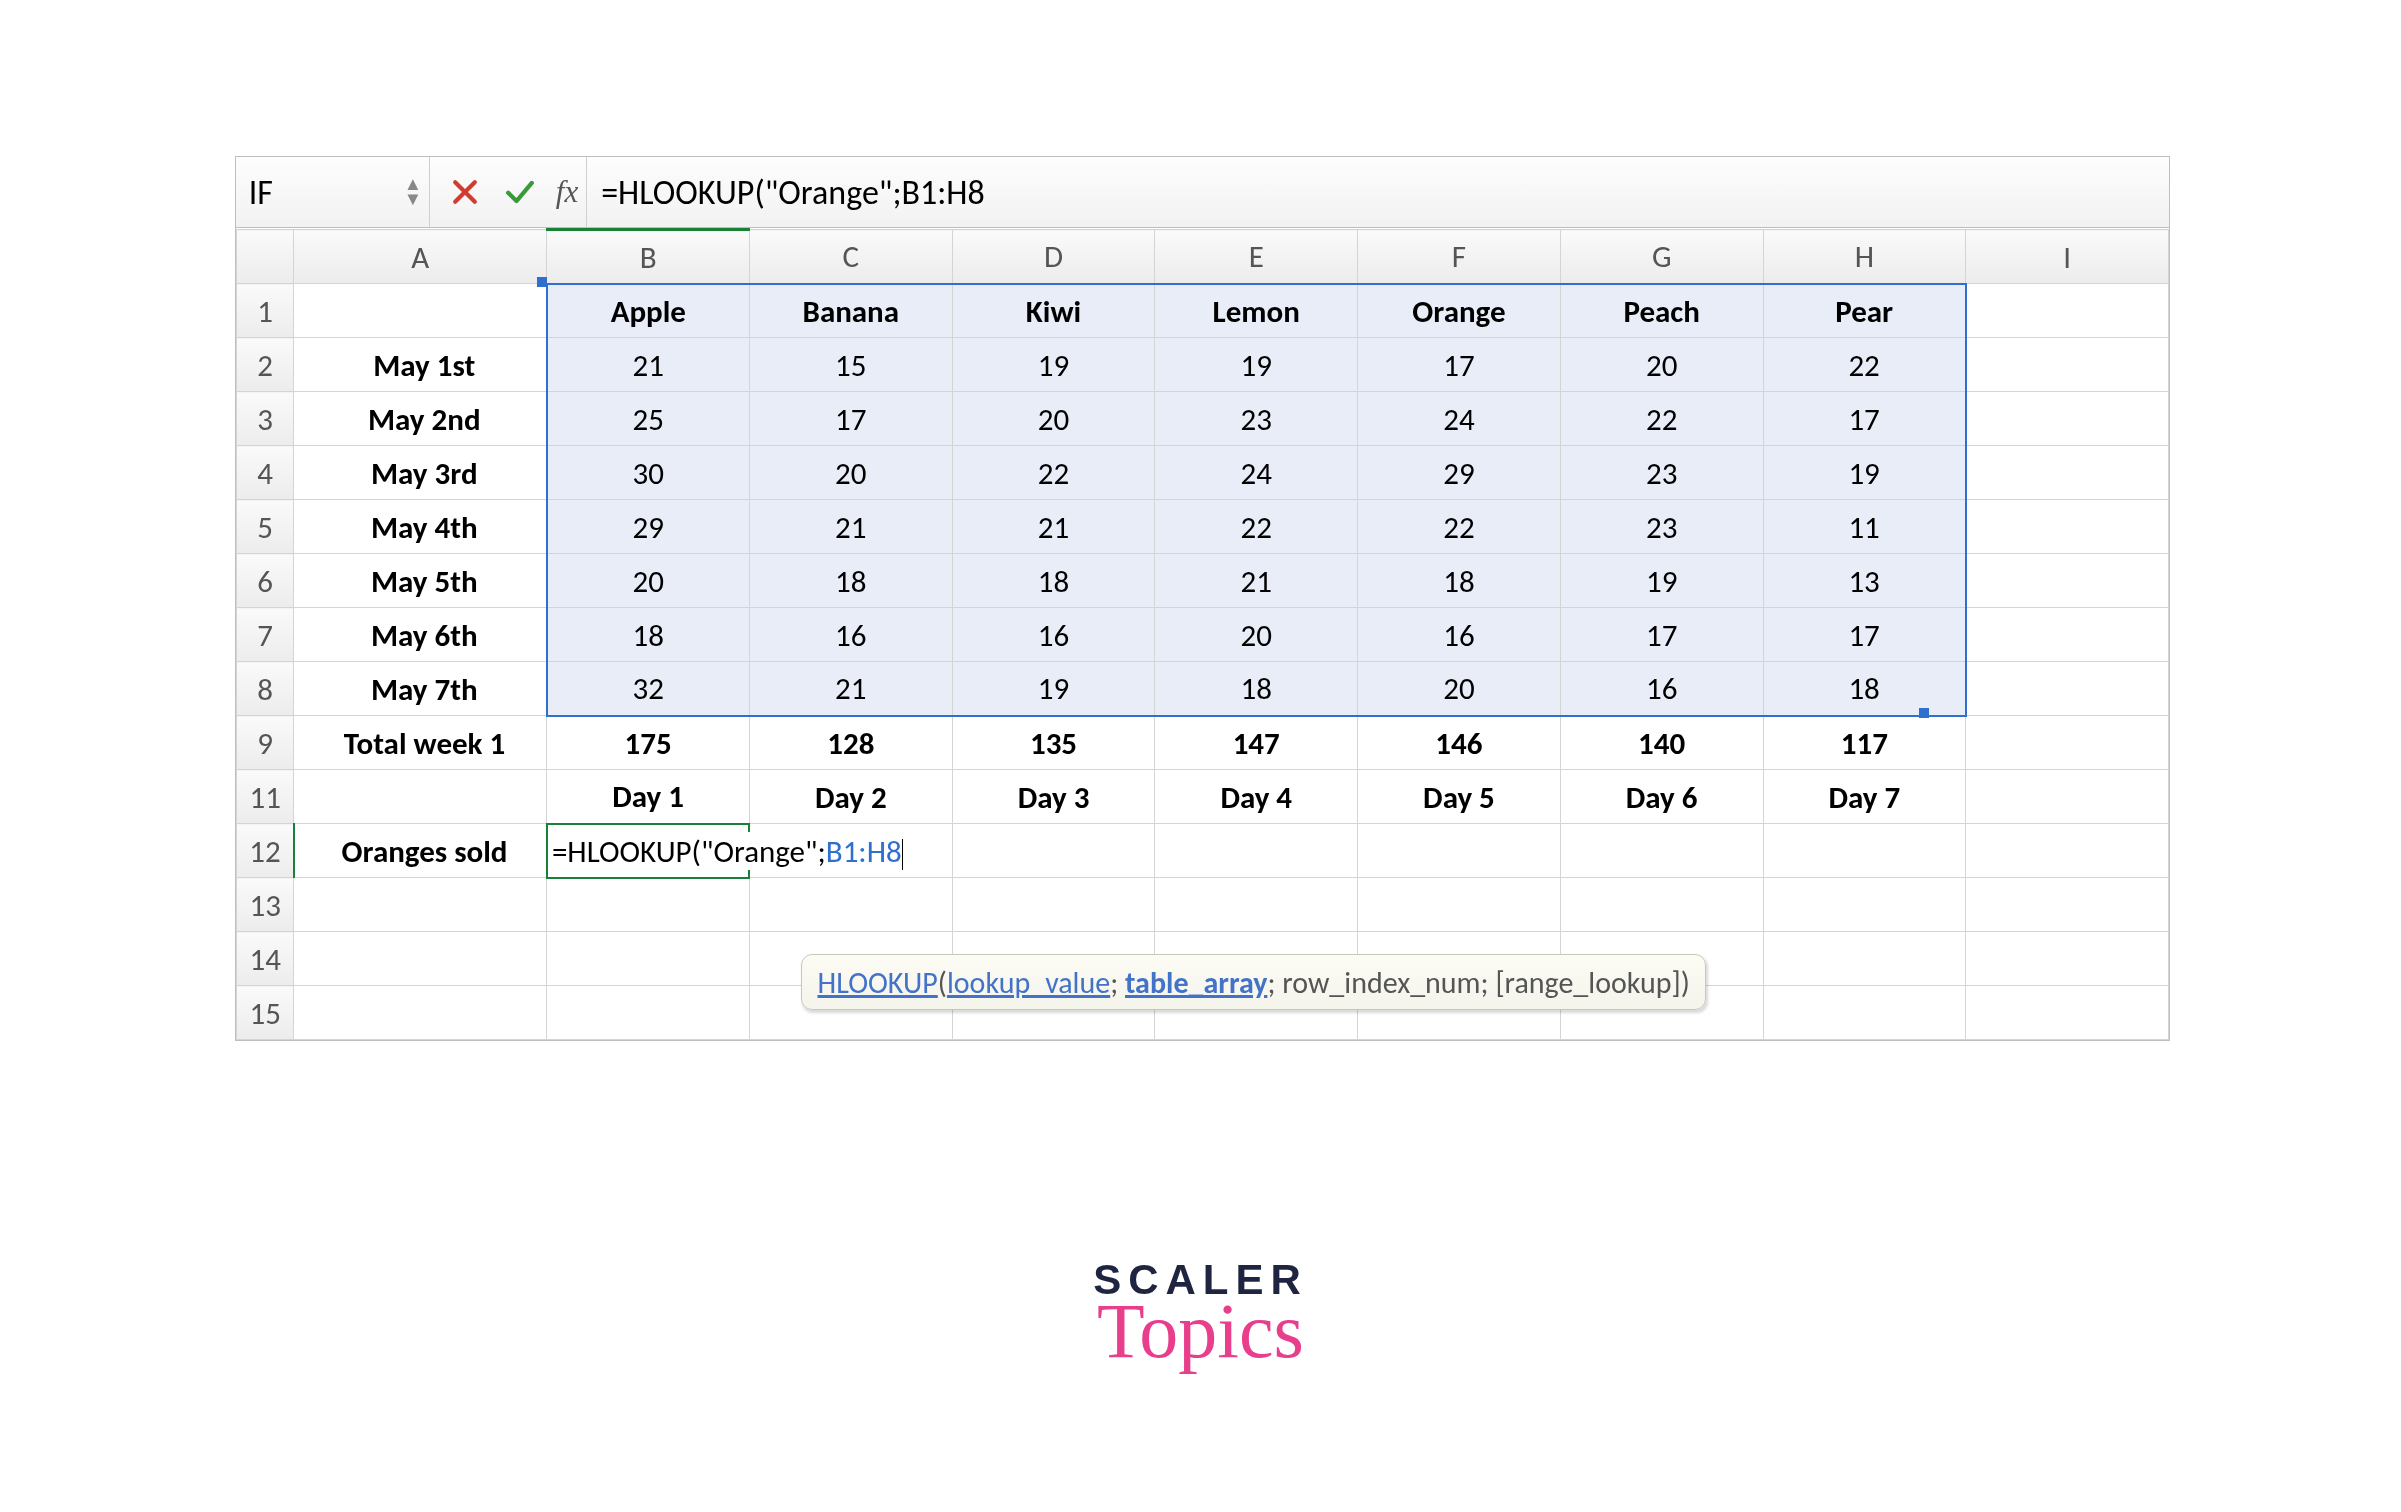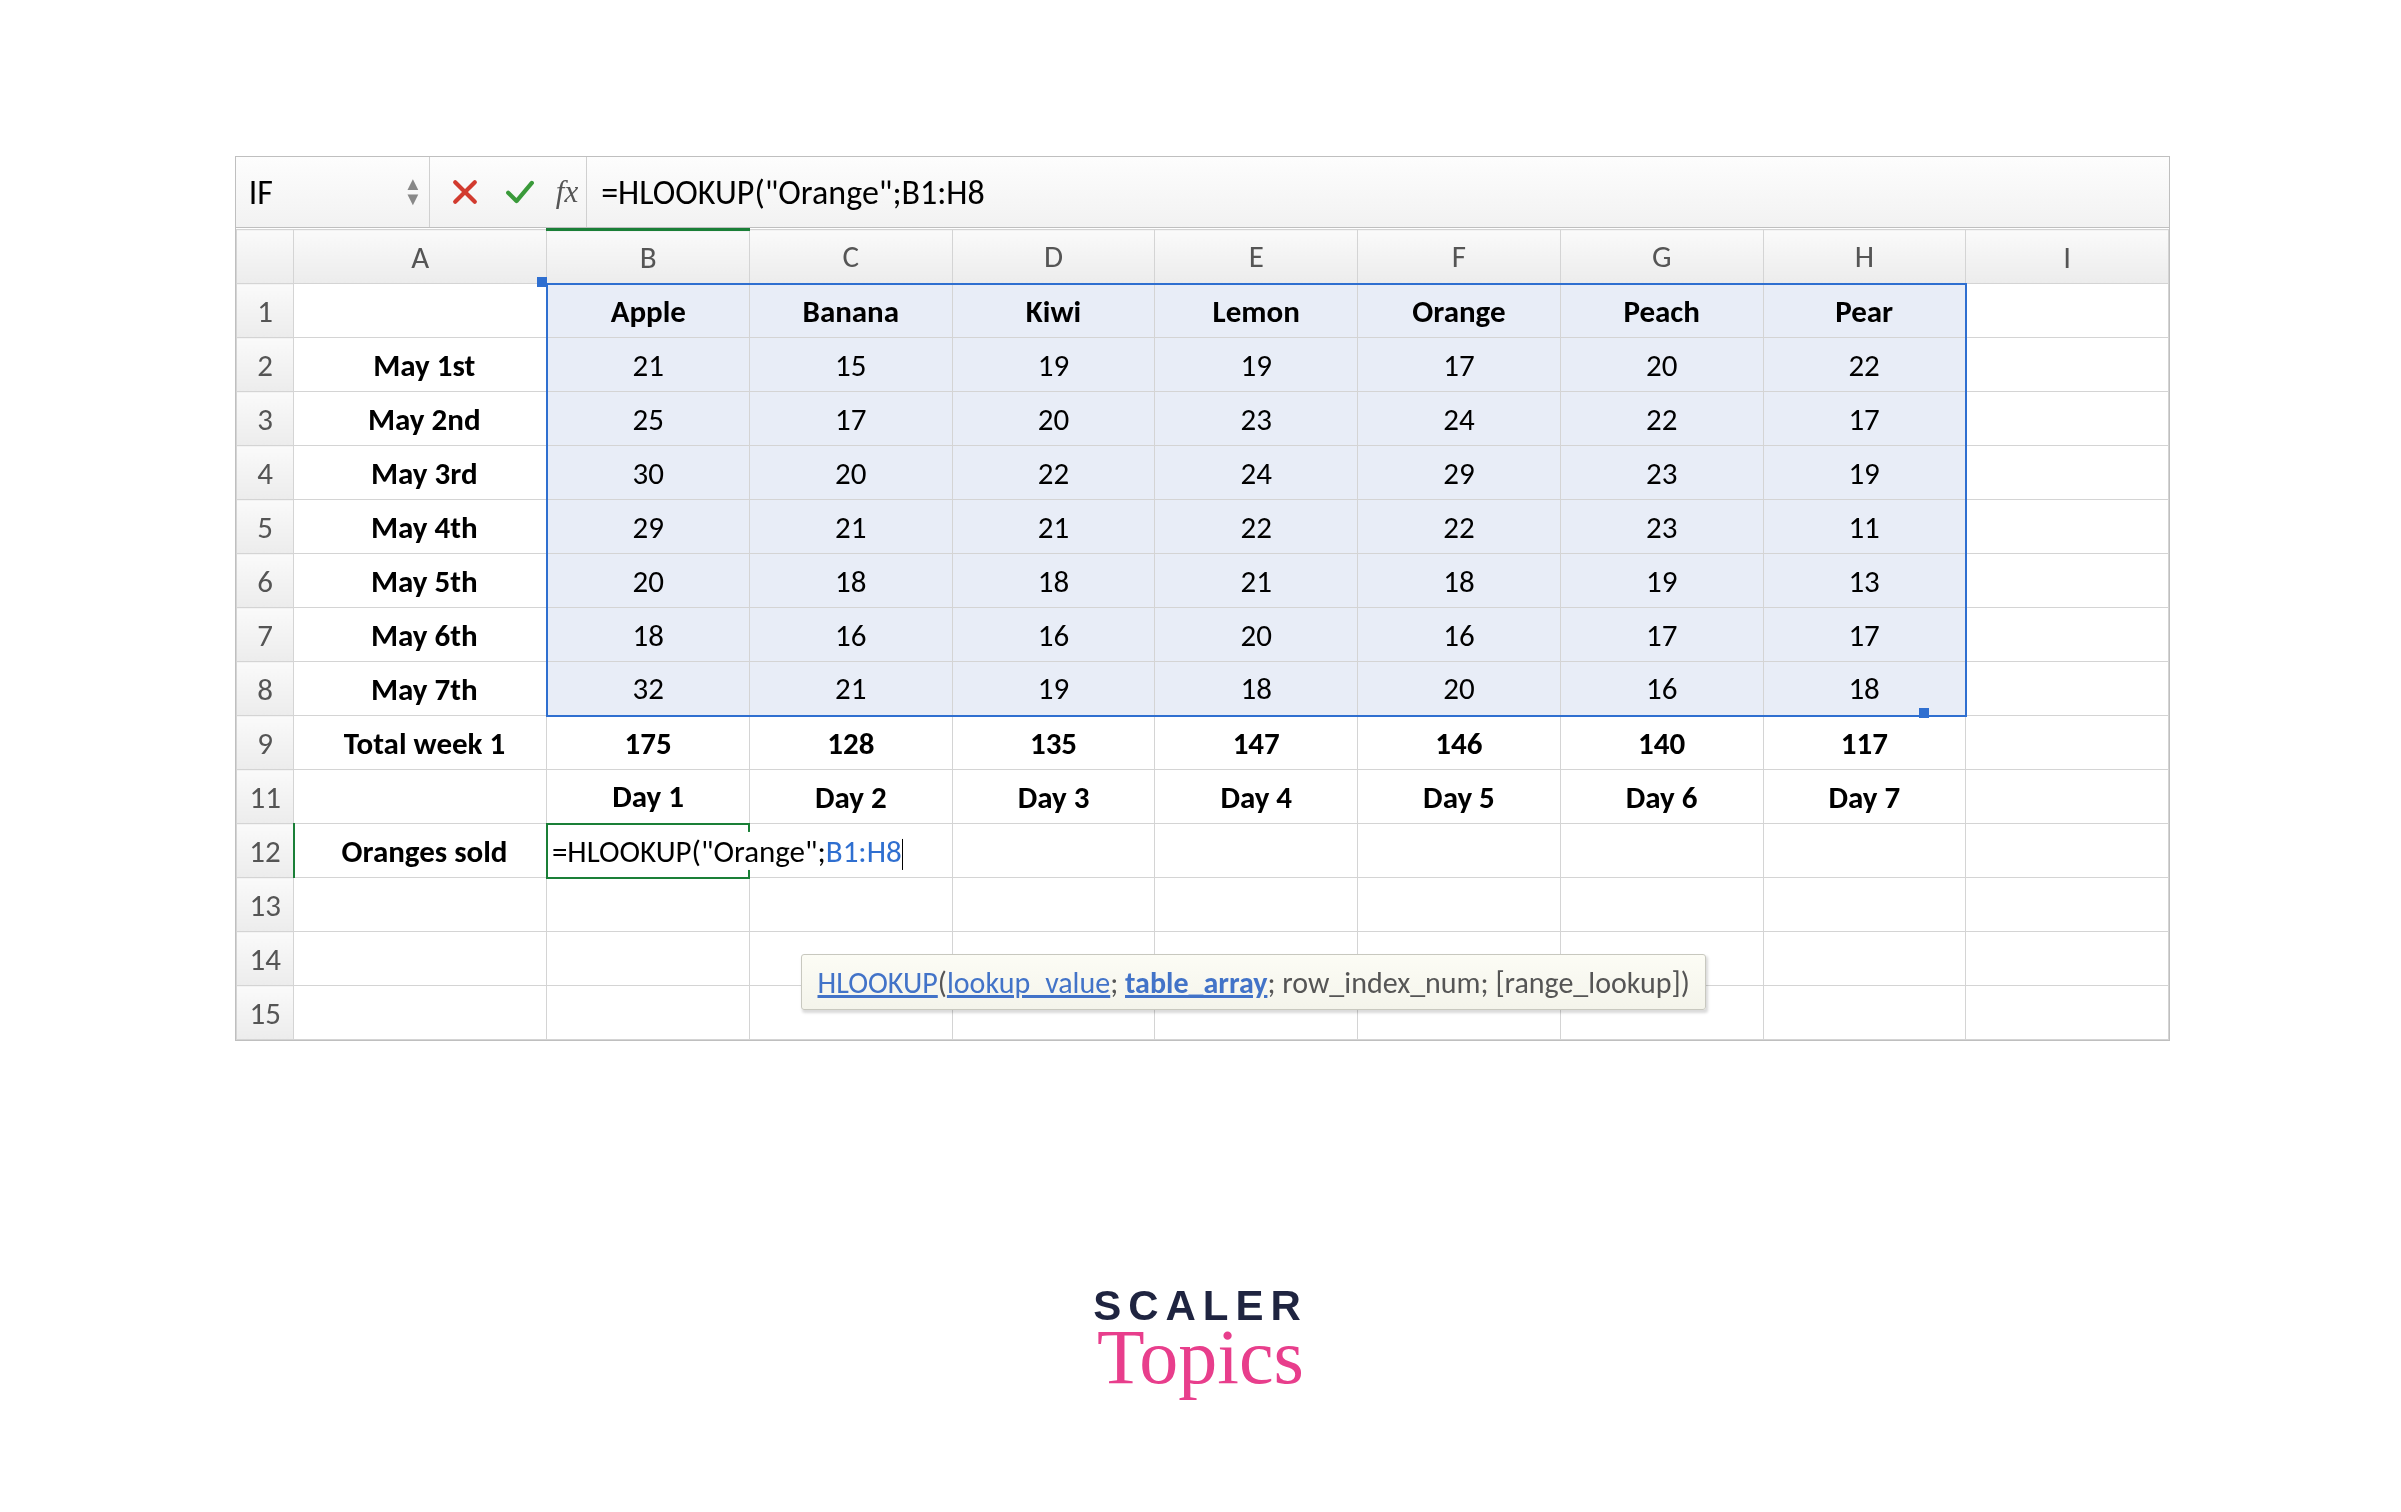--- a/index.html
+++ b/index.html
@@ -123,35 +123,35 @@
     font-size:31px;
     z-index:3;
   }
   .blue-ref { color: #2f6fd0; }
   .tooltip {
     position: absolute;
     left: 565px;
     top: 726px;
     background: linear-gradient(#fcfcf5,#f4f4eb);
     border: 1.4px solid #c8c8bf;
-    border-radius: 3px;
+    border-radius: 11px;
     padding: 8.5px 15.5px;
     font-size: 30px;
     color:#555;
     box-shadow: 1.4px 2.1px 2.8px rgba(0,0,0,0.15);
     z-index:10;
     white-space:nowrap;
   }
   .tooltip .link { color:#4273c8; text-decoration: underline; }
   .tooltip .boldlink { font-weight: bold; }
   .row-header.active { background:#e5e5e5; border-right:2.8px solid #1a7f37 !important; }
   
   .watermark {
     position: absolute;
-    top: 1282px;
+    top: 1256px;
     left: 50%;
     transform: translateX(-50%);
     text-align: center;
   }
   .watermark .scaler {
     font-family: Arial, sans-serif;
     font-size: 42px;
     font-weight: 800;
     letter-spacing: 7px;
     color: #1f2440;

